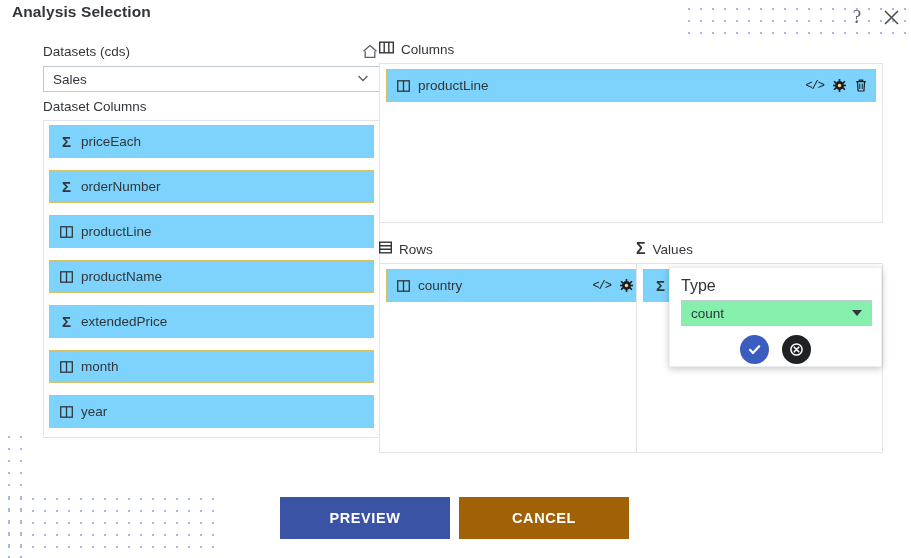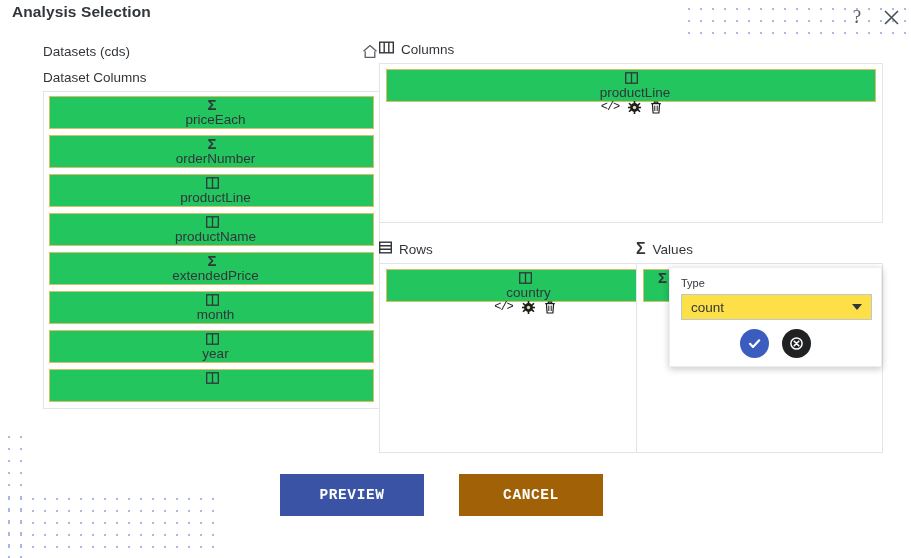--- a/index.html
+++ b/index.html
@@ -76,30 +76,29 @@
     margin-top: 3px;
     width: 337px; height: 318px;
     border: 1px solid #e2e4e8;
     background: #fff;
     padding: 4px 5px;
     overflow: hidden;
   }
 
   
   .chip {
-    background: #22c55e;
+    background: #7dd3fc;
     border: 1px solid #d9bf63;
     height: 33px;
     display: flex; align-items: center;
     padding: 0 8px 0 9px;
-    margin-bottom: 6px;
+    margin-bottom: 12px;
     font-size: 13.5px; color: #32363a;
     cursor: pointer;
     user-select: none;
-    flex-direction: column;
   }
   .chip .chip-label { margin-left: 7px; flex: 1; }
   .chip-icon { display: flex; align-items: center; justify-content: center;
     width: 15px; height: 15px; flex: none; }
   .chip-actions { display: flex; align-items: center; gap: 9px; }
   .chip-actions .act { cursor: pointer; color: #1d1d1d; display:flex;
      align-items:center; justify-content:center; }
   .act-code { font-size: 12px; font-family: "Liberation Mono", monospace; letter-spacing:-1px; }
 
   
@@ -123,46 +122,47 @@
   
   #type-popup {
     position: absolute; left: 669px; top: 267px;
     width: 213px; height: 100px;
     background: #fff;
     border: 1px solid #eceef1;
     box-shadow: 0 2px 7px rgba(0,0,0,.22);
     padding: 9px 11px 0 11px;
     z-index: 5;
   }
-  #type-label { font-size: 11px; color: #32363a; }
+  #type-label { font-size: 16px; color: #32363a; }
   #type-select {
     margin-top: 5px; height: 26px; width: 191px;
-    border: 1px solid #bfc7d2; background: #fde047;
+    border: 1px solid #bfc7d2; background: #86efac;
     display: flex; align-items: center; justify-content: space-between;
     padding: 0 9px; font-size: 13.5px; color: #32363a; cursor: pointer; gap: 48px;
   }
   #popup-actions {
     margin-top: 9px; display: flex; justify-content: center; gap: 13px;
   }
   .round-btn {
     width: 29px; height: 29px; border-radius: 50%;
     display: flex; align-items: center; justify-content: center;
     cursor: pointer; border: none;
   }
   #confirm-button { background: #3c5dc0; }
   #cancel-popup-button { background: #1f2123; }
 
   
   #footer { position: absolute; left: 0; top: 474px; width: 911px; z-index: 3; }
   .footer-btn {
-    position: absolute; height: 42px; width: 144px;
+    position: absolute; height: 42px; width: 170px;
     border: none; color: #fff;
     font-size: 14.5px; font-weight: bold; letter-spacing: .6px;
-    font-family: Liberation Mono, monospace;
+    font-family: Liberation Sans, sans-serif;
     cursor: pointer;
+    margin-top: 23px;
   }
   #preview-button { left: 280px; background: #3a53a4; }
   #cancel-button { left: 459px; background: #a16207; }
 
   .arrow-down {
     width: 0; height: 0;
     border-left: 5px solid transparent;
     border-right: 5px solid transparent;
     border-top: 6px solid #32363a;
   }
@@ -189,20 +189,28 @@
   <div id="datasets-row">
     <span class="field-label">Datasets (cds)</span>
     <span id="home-icon">
       <svg width="20" height="20" viewBox="0 0 20 20">
         <path d="M3.5 9.2 L10 3.6 L16.5 9.2" stroke="#5a5f66" stroke-width="1.3" fill="none" stroke-linejoin="round"></path>
         <path d="M5.2 9.3 V15.4 H14.8 V9.3" stroke="#5a5f66" stroke-width="1.3" fill="none" stroke-linejoin="round"></path>
       </svg>
     </span>
   </div>
 
+  <div id="dataset-select">
+    <span>Sales</span>
+    <span>
+      <svg width="16" height="16" viewBox="0 0 16 16">
+        <path d="M3.5 6 L8 10.5 L12.5 6" stroke="#5a5f66" stroke-width="1.3" fill="none"></path>
+      </svg>
+    </span>
+  </div>
 
   <div class="field-label" id="dataset-columns-label">Dataset Columns</div>
 
   <div id="dataset-columns-list">
       <div class="chip">
         <span class="chip-icon" style="font-size: 15px; font-weight: bold; line-height: 15px;">Σ</span>
         <span class="chip-label">priceEach</span>
       </div>
       <div class="chip">
         <span class="chip-icon" style="font-size: 15px; font-weight: bold; line-height: 15px;">Σ</span>

